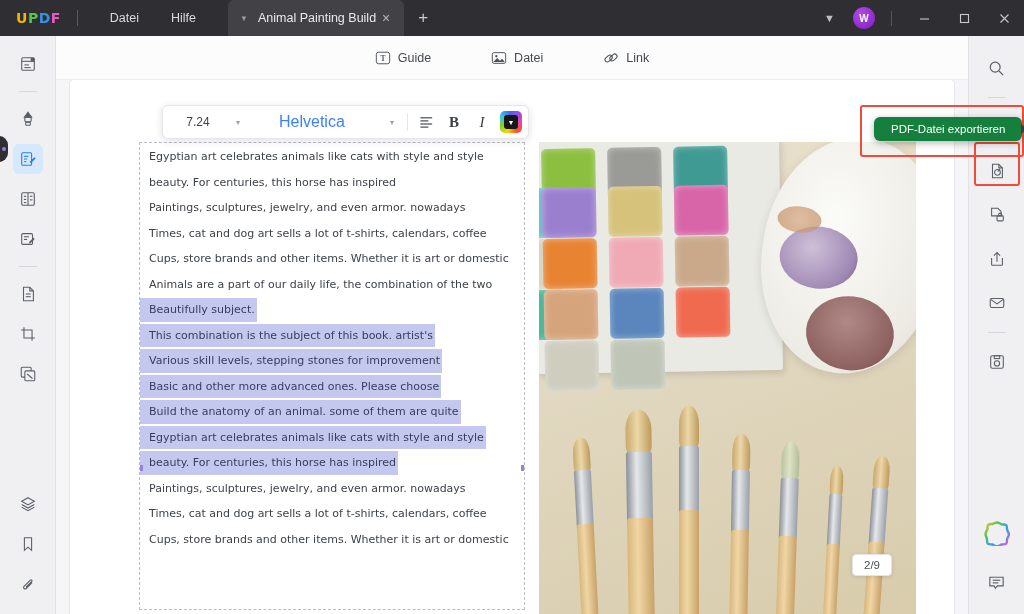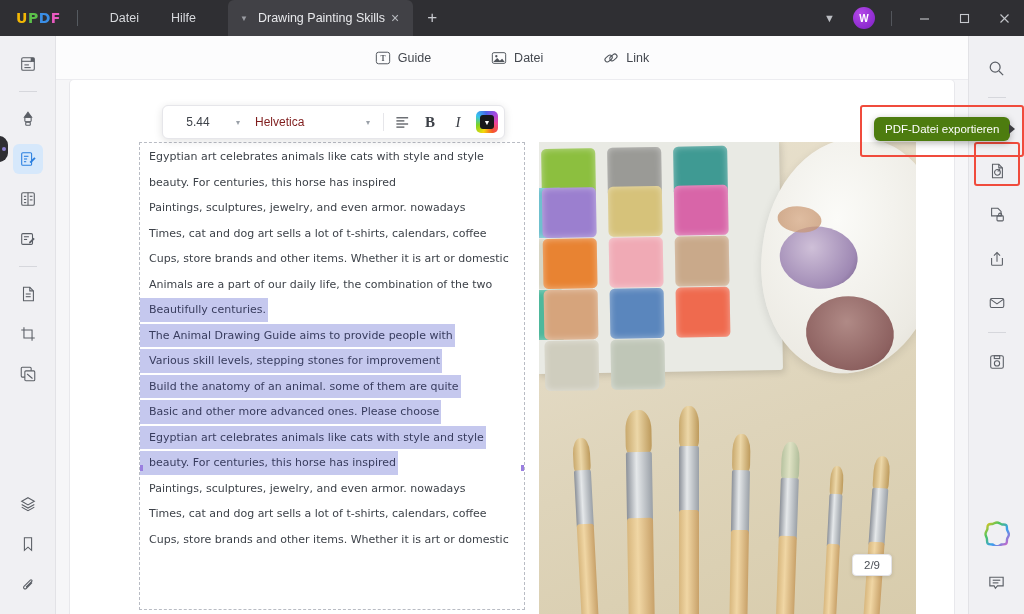--- a/index.html
+++ b/index.html
@@ -102,21 +102,21 @@
 
   
   .fmtbar {
     position: absolute; left: 92px; top: 25px; height: 34px;
     background: #fff; border: 1px solid #e6e6ea; border-radius: 6px;
     box-shadow: 0 2px 8px rgba(0,0,0,.12);
     display: flex; align-items: center; padding: 0 6px; z-index: 30;
   }
   .fz { width: 58px; font-size: 12px; color: #3e4249; text-align: center; }
   .fmt-caret { color: #9aa0a8; font-size: 8px; padding: 0 9px; }
-  .fname { width: 108px; font-size: 12px; color: #7f1d1d; padding-left: 6px; }
+  .fname { width: 108px; font-size: 16px; color: #3b82f6; padding-left: 6px; margin-left: 24px; }
   .fvsep { width: 1px; height: 18px; background: #e6e6ea; margin: 0 4px; }
   .fbtn { width: 28px; height: 24px; display: flex; align-items: center;
           justify-content: center; color: #3b3f46; font-size: 13px; }
   .fbtn.bold { font-weight: bold; font-family: "Liberation Serif", serif; font-size: 15px; }
   .fbtn.ital { font-style: italic; font-family: "Liberation Serif", serif; font-size: 15px; }
   .color-sw {
     width: 22px; height: 22px; border-radius: 5px; margin-left: 4px;
     background: conic-gradient(from 200deg, #f5d90a, #7ed321, #35c3ef, #4a63e7,
                                #a24ae0, #f0449b, #f5562a, #f5d90a);
     display: flex; align-items: center; justify-content: center;
@@ -174,22 +174,22 @@
   .pageind {
     position: absolute; right: 24px; bottom: 38px; background: #fff;
     border: 1px solid #e3e3e8; border-radius: 4px; padding: 4px 11px;
     font-size: 11.5px; color: #4a4e55; box-shadow: 0 1px 4px rgba(0,0,0,.12);
   }
 
   
   .tooltip-zone { position: absolute; right: 0; top: 105px; width: 164px; height: 52px; z-index: 60; }
   .tt-hl { position: absolute; inset: 0; border: 2.5px solid #f04b3c; border-radius: 3px; }
   .tooltip {
-    position: absolute; left: 14px; top: 12px; background: #4d7c0f; color: #fff;
-    font-size: 11.5px; padding: 6px 11px; border-radius: 6px; white-space: nowrap;
+    position: absolute; left: 14px; top: 12px; background: #15803d; color: #fff;
+    font-size: 11.5px; padding: 6px 17px; border-radius: 6px; white-space: nowrap;
     box-shadow: 0 2px 7px rgba(0,0,0,.3);
   }
   .tooltip::after {
     content: ""; position: absolute; right: -5px; top: 50%; margin-top: -5px;
     border-top: 5px solid transparent; border-bottom: 5px solid transparent;
     border-left: 6px solid #3c3c40;
   }
   svg { display: block; }
 </style>
 </head>
@@ -204,21 +204,21 @@
       <span style="color:#3a8ee6">D</span>
       <span style="color:#e85ac0">F</span>
     </div>
     <div class="tb-sep"></div>
     <div class="menu-item">Datei</div>
     <div class="menu-item">Hilfe</div>
 
     <div class="tabstrip">
       <div class="tab">
         <span class="tab-caret">▼</span>
-        <span class="tab-title">Drawing Painting Skills</span>
+        <span class="tab-title">Animal Painting Build</span>
         <span class="tab-close">×</span>
       </div>
       <div class="tab-new">+</div>
     </div>
 
     <div class="tb-right">
       <span class="chev">▼</span>
       <div class="avatar">W</div>
       <div class="tb-sep2"></div>
       <div class="wbtn">
@@ -357,21 +357,21 @@
         <rect x="7.2" y="5.8" width="9" height="5.2" rx="2.6" transform="rotate(-40 11.7 8.4)"></rect>
       </svg>
       <span>Link</span>
     </div>
   </div>
 
   <div class="content">
     <div class="page">
 
       <div class="fmtbar">
-        <div class="fz">5.44</div>
+        <div class="fz">7.24</div>
         <span class="fmt-caret">▾</span>
         <div class="fname">Helvetica</div>
         <span class="fmt-caret">▾</span>
         <div class="fvsep"></div>
         <div class="fbtn">
           <svg width="15" height="15" viewBox="0 0 16 16" stroke="#3b3f46" stroke-width="1.2">
             <line x1="1.5" y1="3" x2="14" y2="3"></line>
               <line x1="1.5" y1="6.3" x2="10" y2="6.3"></line>
               <line x1="1.5" y1="9.6" x2="14" y2="9.6"></line>
               <line x1="1.5" y1="12.9" x2="10" y2="12.9"></line>
@@ -387,25 +387,25 @@
       <div class="textcol">
         <div class="handle l"></div>
         <div class="handle r"></div>
         <div id="lines">
             <div class="selwrap"><span class="tline">Egyptian art celebrates animals like cats with style and style</span></div>
             <div class="selwrap"><span class="tline">beauty. For centuries, this horse has inspired</span></div>
             <div class="selwrap"><span class="tline">Paintings, sculptures, jewelry, and even armor. nowadays</span></div>
             <div class="selwrap"><span class="tline">Times, cat and dog art sells a lot of t-shirts, calendars, coffee</span></div>
             <div class="selwrap"><span class="tline">Cups, store brands and other items. Whether it is art or domestic</span></div>
             <div class="selwrap"><span class="tline">Animals are a part of our daily life, the combination of the two</span></div>
-            <div class="selwrap"><span class="tline sel">Beautifully centuries.</span></div>
-            <div class="selwrap"><span class="tline sel">The Animal Drawing Guide aims to provide people with</span></div>
+            <div class="selwrap"><span class="tline sel">Beautifully subject.</span></div>
+            <div class="selwrap"><span class="tline sel">This combination is the subject of this book. artist's</span></div>
             <div class="selwrap"><span class="tline sel">Various skill levels, stepping stones for improvement</span></div>
+            <div class="selwrap"><span class="tline sel">Basic and other more advanced ones. Please choose</span></div>
             <div class="selwrap"><span class="tline sel">Build the anatomy of an animal. some of them are quite</span></div>
-            <div class="selwrap"><span class="tline sel">Basic and other more advanced ones. Please choose</span></div>
             <div class="selwrap"><span class="tline sel">Egyptian art celebrates animals like cats with style and style</span></div>
             <div class="selwrap"><span class="tline sel">beauty. For centuries, this horse has inspired</span></div>
             <div class="selwrap"><span class="tline">Paintings, sculptures, jewelry, and even armor. nowadays</span></div>
             <div class="selwrap"><span class="tline">Times, cat and dog art sells a lot of t-shirts, calendars, coffee</span></div>
             <div class="selwrap"><span class="tline">Cups, store brands and other items. Whether it is art or domestic</span></div>
           </div>
       </div>
 
       <div class="photo">
         <div class="canvasbg"></div>

